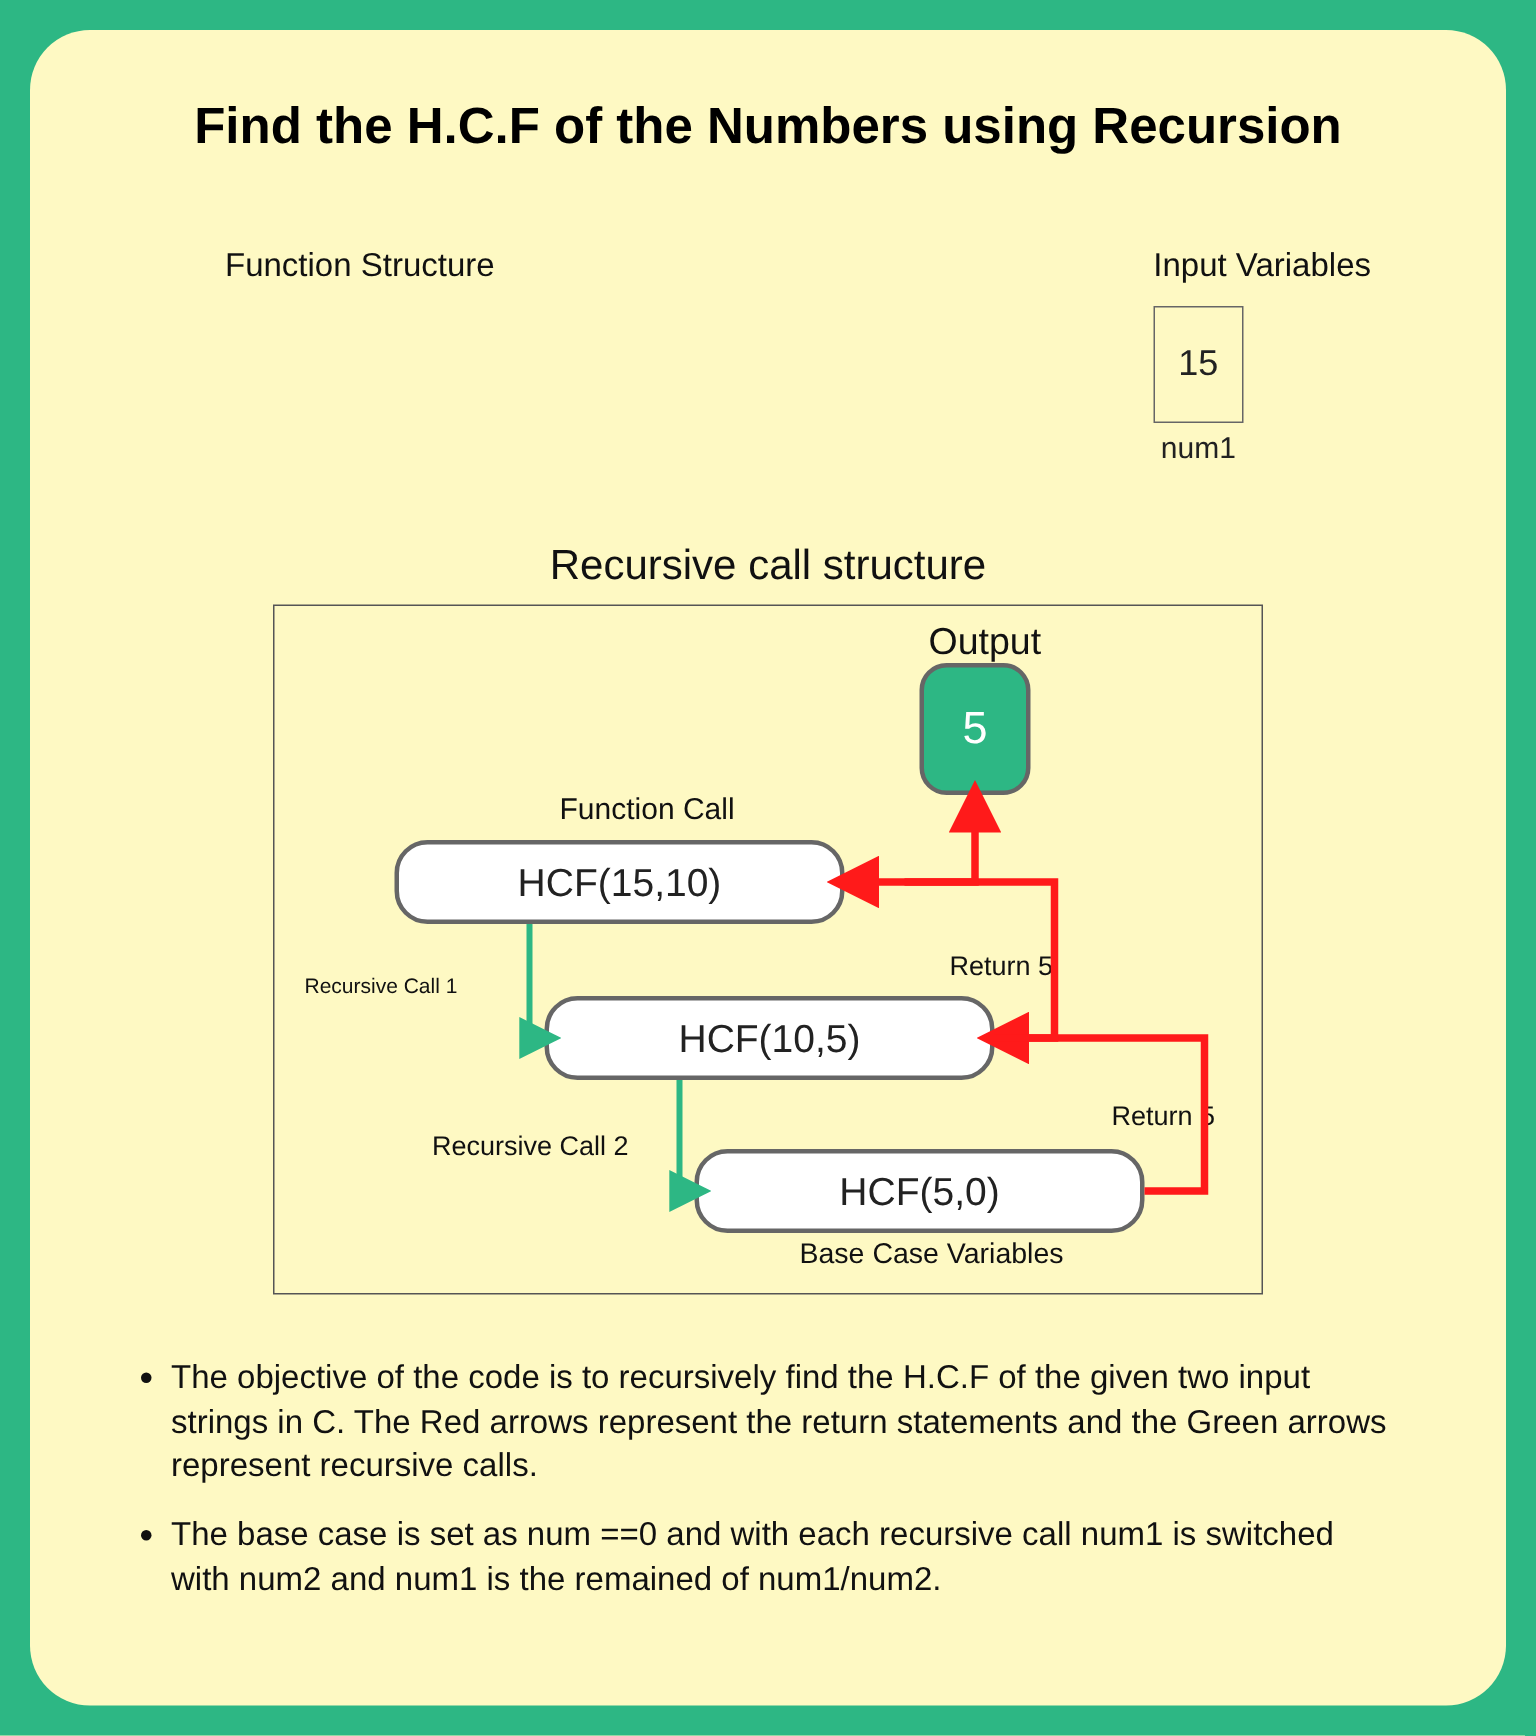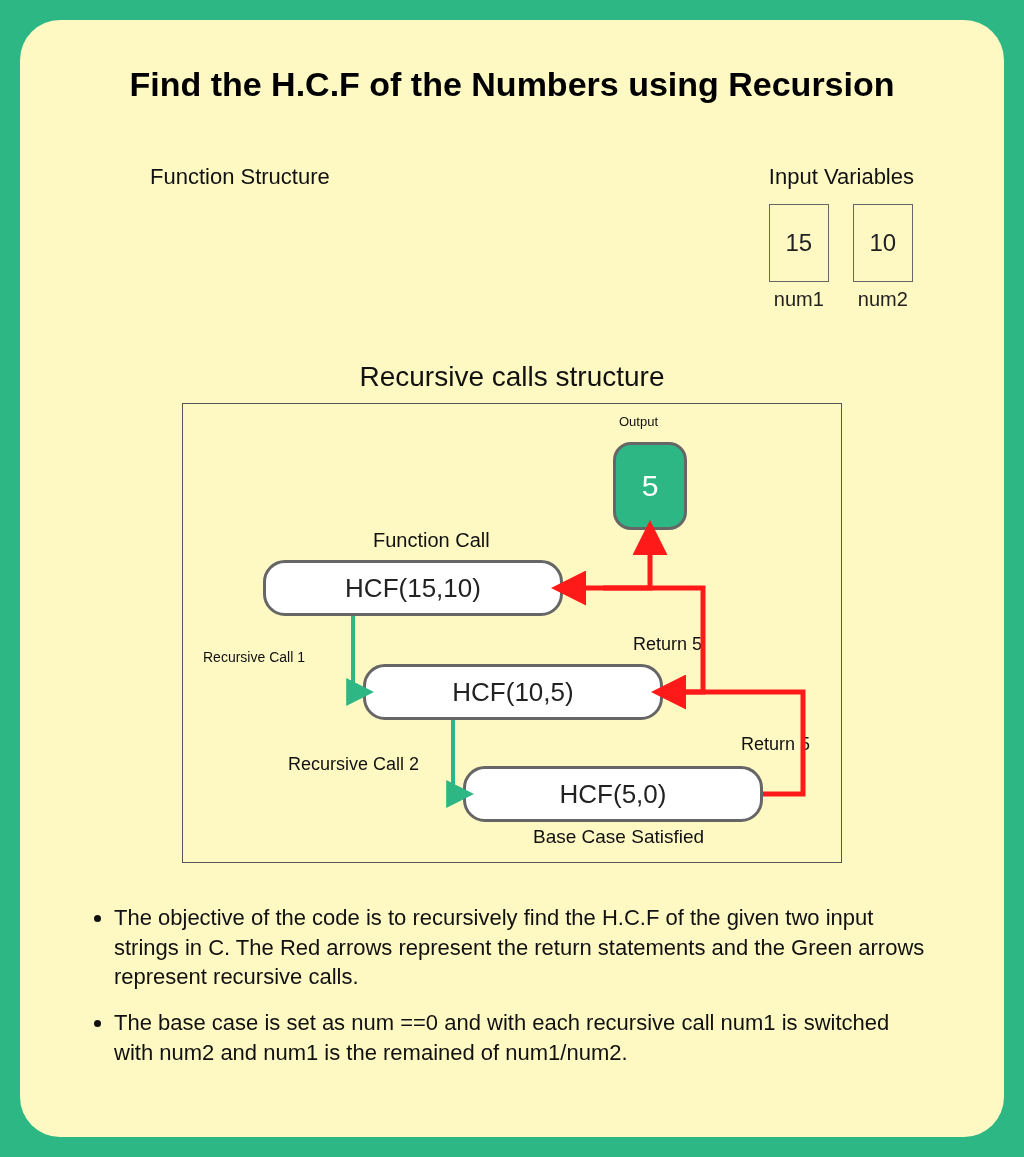--- a/index.html
+++ b/index.html
@@ -64,21 +64,21 @@
     margin-bottom: 10px;
     color:#111;
   }
   .rec-frame {
     border: 1px solid #555;
     width: 660px;
     height: 460px;
     margin: 0 auto 40px auto;
     position: relative;
   }
-  .out-label { position:absolute; left:436px; top:10px; font-size:13px; font-weight:500; color:#111; }
+  .out-label { position:absolute; left:436px; top:10px; font-size:25px; font-weight:500; color:#111; }
   .out-box {
     position:absolute; left:430px; top:38px; width:74px; height:88px;
     background:#2db784; border:3px solid #666; border-radius:18px;
     color:#fff; font-size:30px; display:flex; align-items:center; justify-content:center;
   }
   .fc-label { position:absolute; left:190px; top:125px; font-size:20px; font-weight:500; color:#111; }
   .callbox {
     position:absolute; border:3px solid #666; border-radius:22px;
     background:#fff; display:flex; align-items:center; justify-content:center;
     font-size:26px; color:#222; height:56px; width:300px;
@@ -112,41 +112,37 @@
     <div class="fs-block">
       <div class="fs-label">Function Structure</div>
     </div>
     <div class="iv-block">
       <div class="iv-label">Input Variables</div>
       <div class="iv-boxes">
         <div class="iv-cell">
           <div class="iv-box">15</div>
           <div class="iv-name">num1</div>
         </div>
-        <div class="iv-cell">
-          <div class="iv-box">10</div>
-          <div class="iv-name">num2</div>
-        </div>
       </div>
     </div>
   </div>
 
-  <div class="rec-title">Recursive calls structure</div>
+  <div class="rec-title">Recursive call structure</div>
   <div class="rec-frame">
     <div class="out-label">Output</div>
     <div class="out-box">5</div>
     <div class="fc-label">Function Call</div>
     <div class="callbox cb1">HCF(15,10)</div>
     <div class="callbox cb2">HCF(10,5)</div>
     <div class="callbox cb3">HCF(5,0)</div>
     <div class="rc1-label">Recursive Call 1</div>
     <div class="rc2-label">Recursive Call 2</div>
     <div class="ret1-label">Return 5</div>
     <div class="ret2-label">Return 5</div>
-    <div class="base-label">Base Case Satisfied</div>
+    <div class="base-label">Base Case Variables</div>
 
     <svg class="arrows">
       <defs>
         <marker id="ah-red" viewBox="0 0 10 10" refX="6" refY="5" markerWidth="7" markerHeight="7" orient="auto-start-reverse">
           <path d="M0 0 L10 5 L0 10 Z" fill="#ff1a1a"></path>
         </marker>
         <marker id="ah-green" viewBox="0 0 10 10" refX="6" refY="5" markerWidth="7" markerHeight="7" orient="auto-start-reverse">
           <path d="M0 0 L10 5 L0 10 Z" fill="#2db784"></path>
         </marker>
       </defs>

